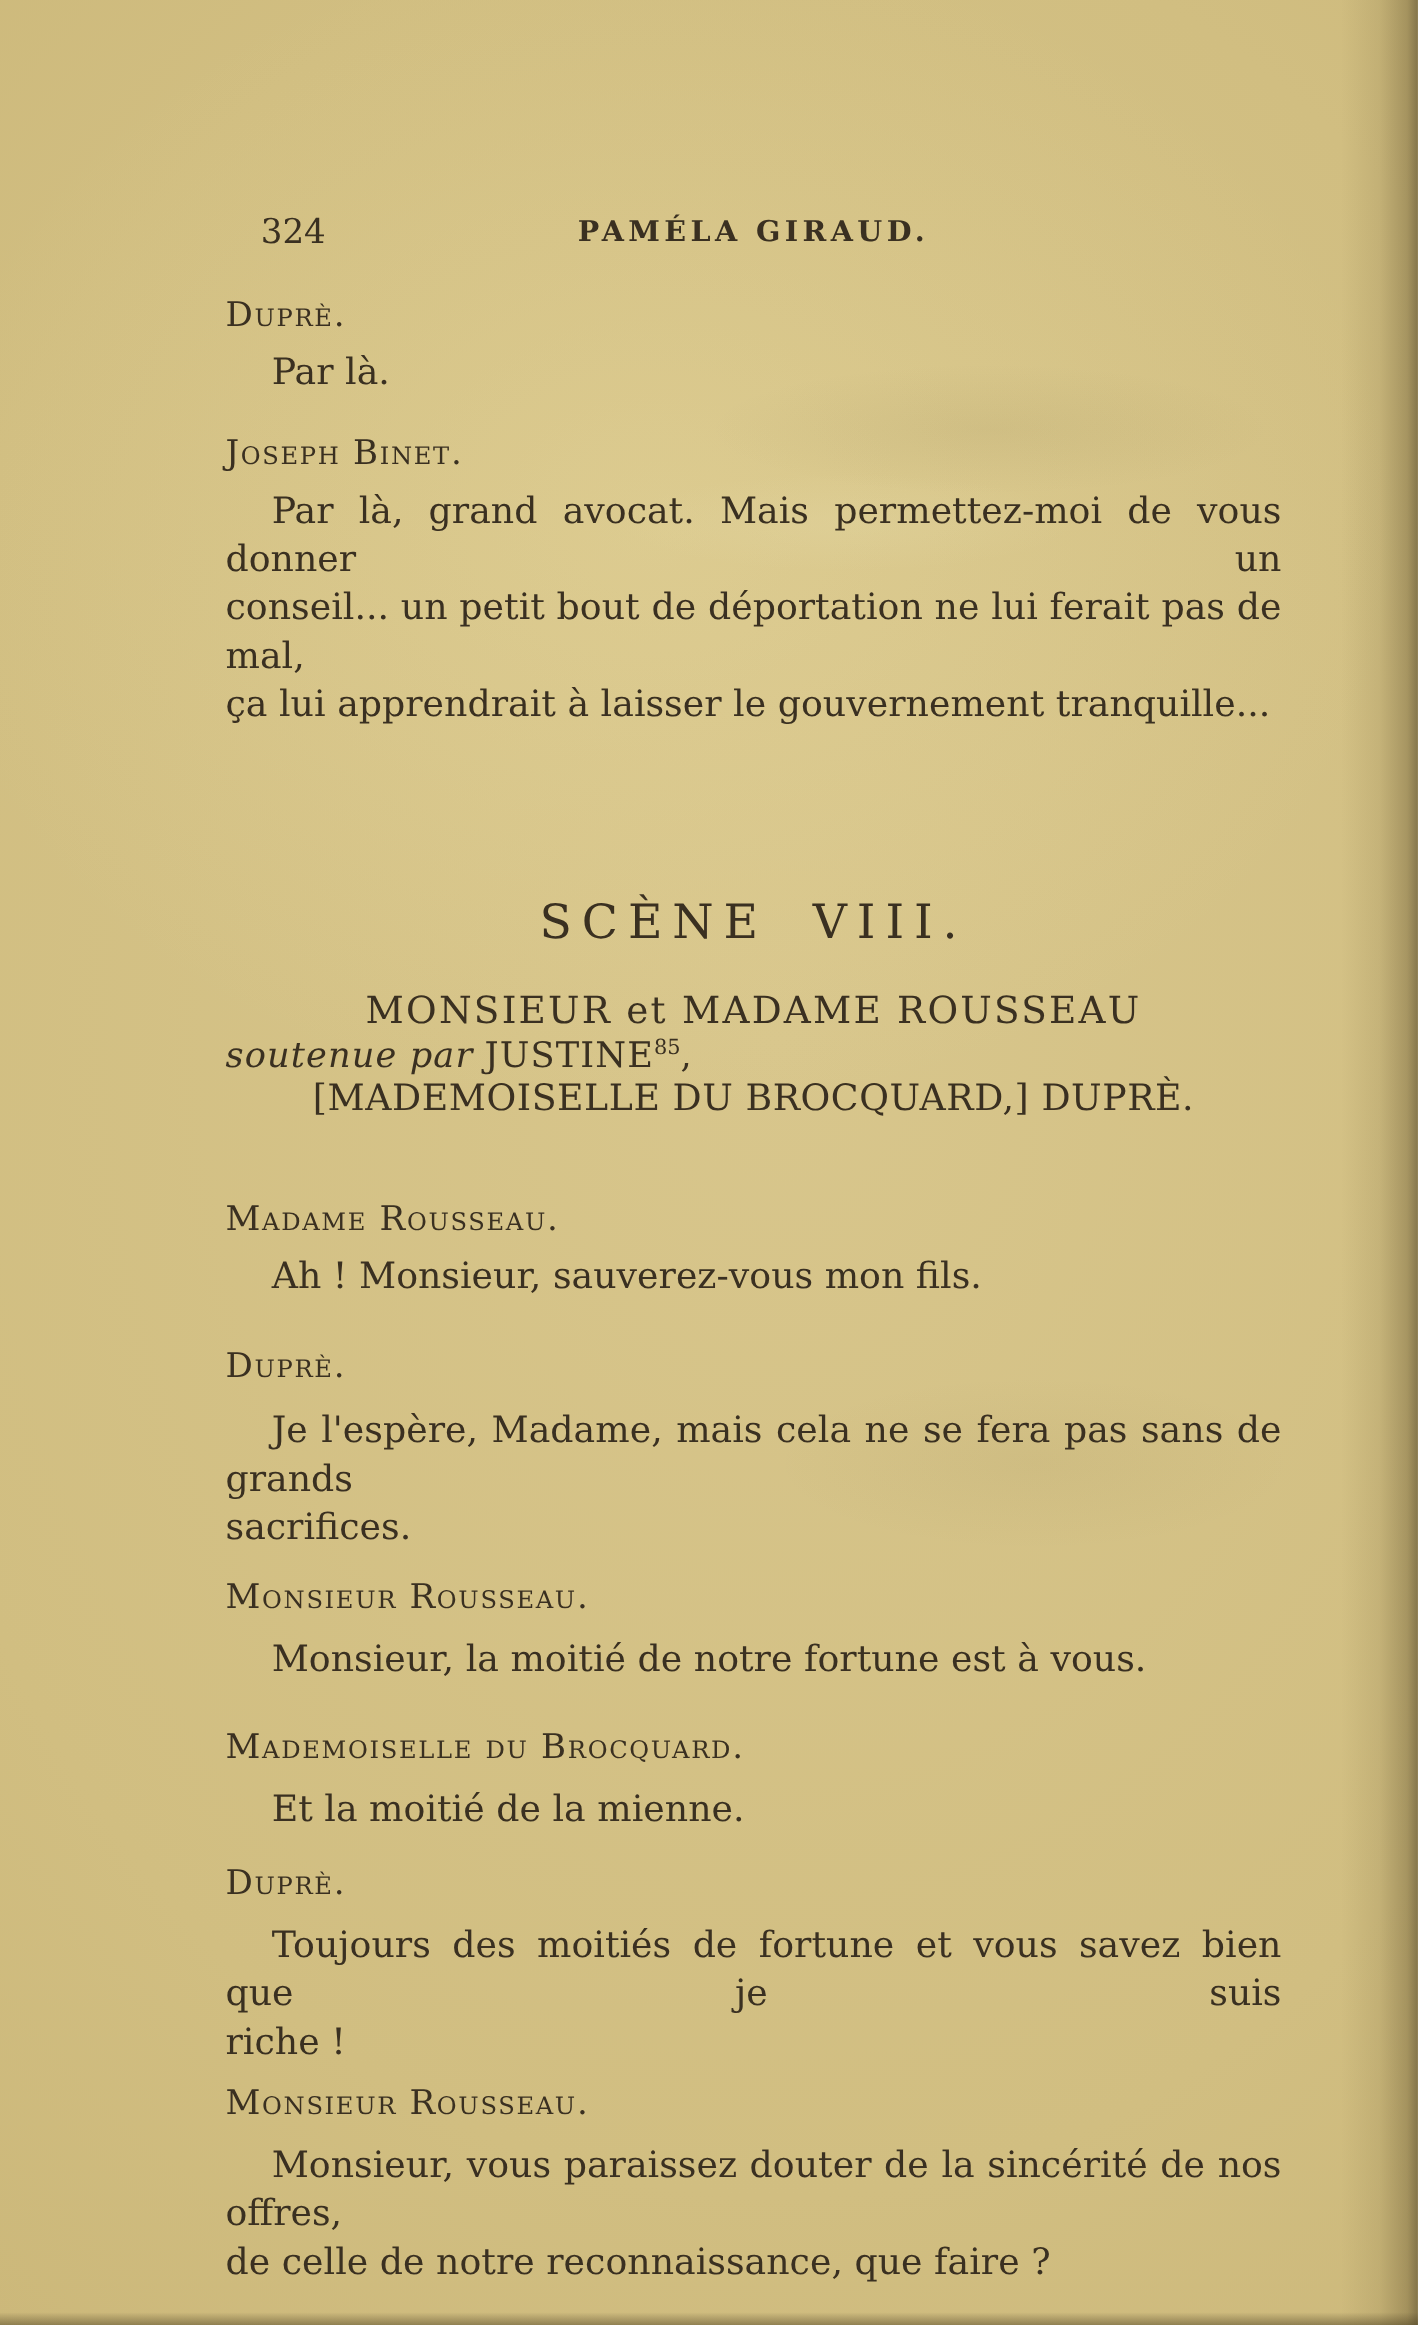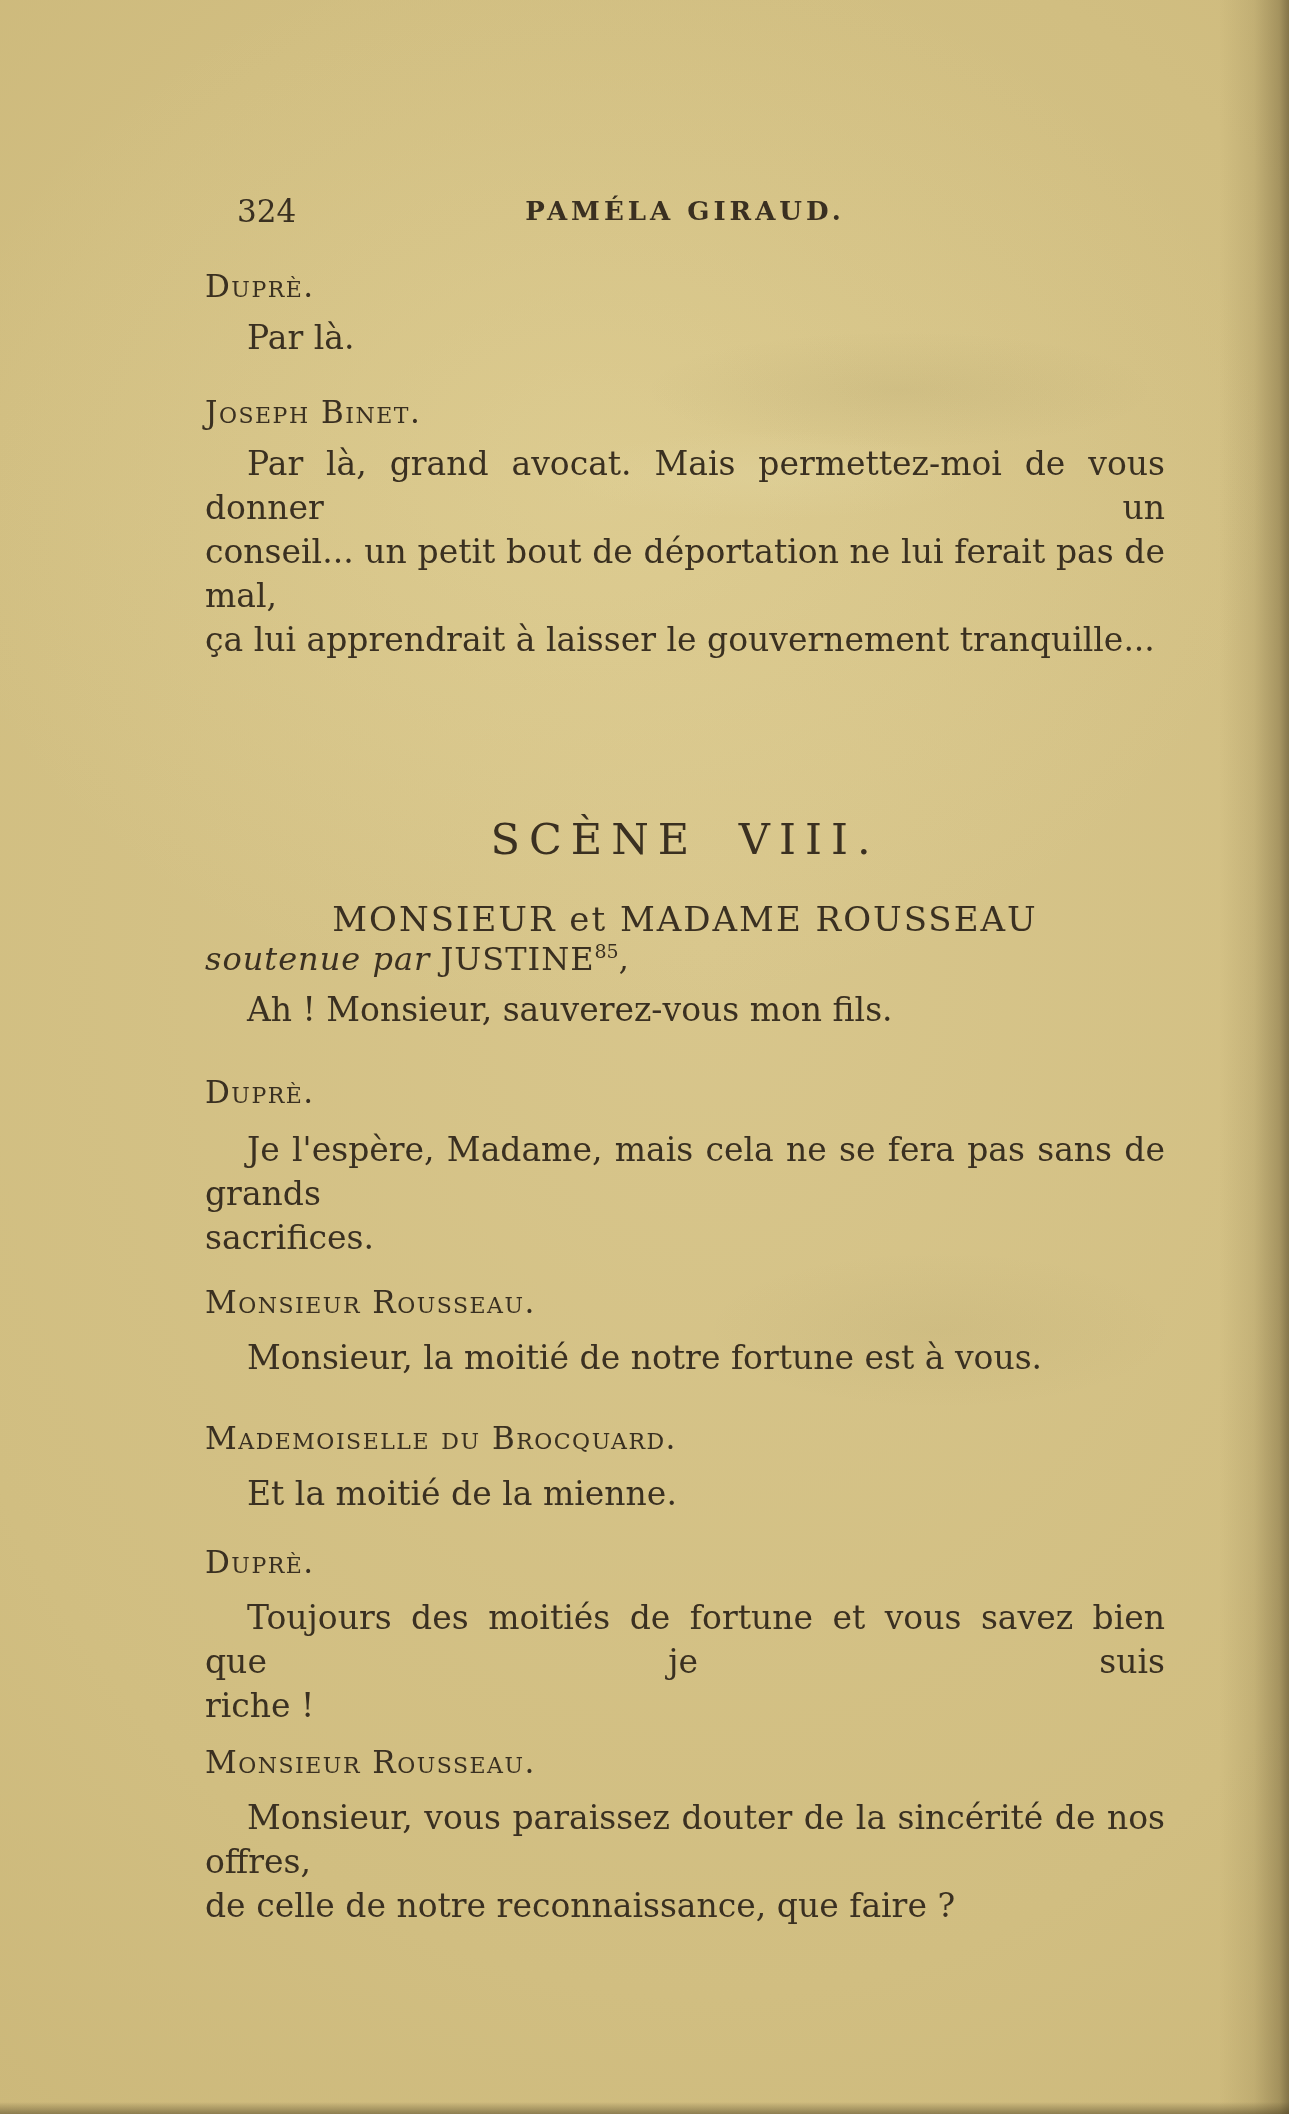--- a/index.html
+++ b/index.html
@@ -70,21 +70,23 @@
     <div class="pline last">ça lui apprendrait à laisser le gouvernement tranquille...</div>
   </div>
 
   <div class="scene-heading">SCÈNE VIII.</div>
 
   <div class="cast1">MONSIEUR et MADAME ROUSSEAU</div>
   <div class="cast2">
     <span class="stage">soutenue par</span>
     <span class="name">JUSTINE</span><sup>85</sup><span>,</span>
   </div>
+  <div class="cast3">[MADEMOISELLE DU BROCQUARD,] DUPRÈ.</div>
 
+  <div class="speaker mt70">Madame Rousseau.</div>
   <div class="pline last indent mt10">Ah ! Monsieur, sauverez-vous mon fils.</div>
 
   <div class="speaker mt40">Duprè.</div>
   <div class="mt16">
     <div class="pline indent">Je l'espère, Madame, mais cela ne se fera pas sans de grands</div>
     <div class="pline last">sacrifices.</div>
   </div>
 
   <div class="speaker mt22">Monsieur Rousseau.</div>
   <div class="pline last indent mt14">Monsieur, la moitié de notre fortune est à vous.</div>

